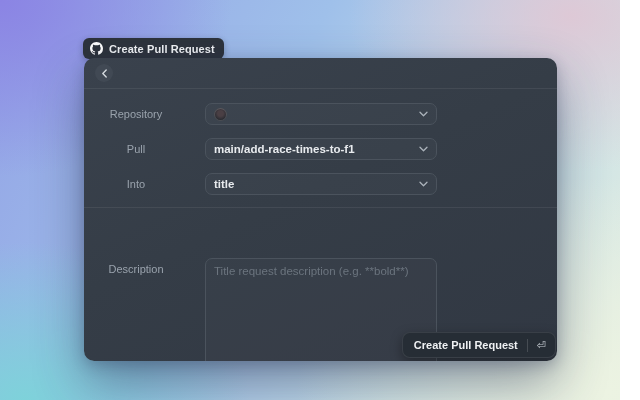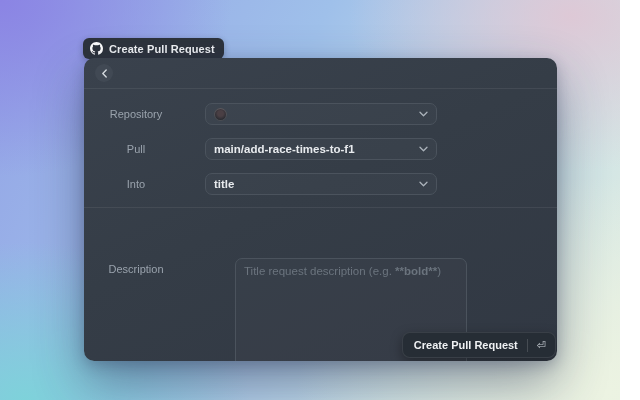--- a/index.html
+++ b/index.html
@@ -39,21 +39,21 @@
   .textinput{margin-left:17px;width:232px;height:22px;box-sizing:border-box;border:1px solid #4b535d;border-radius:7px;
     background:rgba(255,255,255,.025);color:#e8ebee;font-size:11.5px;padding:0 8px;outline:none;
     font-family:"Liberation Sans","DejaVu Sans",sans-serif;}
   .textinput::placeholder{color:#6b747e;opacity:1;}
 
   .row-desc{align-items:flex-start;}
   .row-desc .lbl{padding-top:5px;}
   .textarea{margin-left:17px;width:232px;height:112px;box-sizing:border-box;border:1px solid #4b535d;
     border-radius:7px;background:rgba(255,255,255,.02);padding:5px 8px;font-size:11.5px;line-height:1.35;
     color:#6b747e;cursor:text;}
-  .textarea .ph-bold{font-weight:700;margin-top:19px;}
+  .textarea .ph-bold{font-weight:400;margin-top:19px;}
 
   .divider{position:absolute;left:0;width:100%;height:1px;background:rgba(255,255,255,.07);}
 
   
   .actionbtn{position:absolute;right:1px;bottom:3px;height:24px;display:flex;align-items:center;gap:9px;
     padding:0 9px 0 11px;background:#262d35;border:1px solid rgba(255,255,255,.09);border-radius:8px;
     box-shadow:0 4px 12px rgba(0,0,0,.35);cursor:pointer;z-index:5;}
   .actionbtn .txt{color:#eff1f3;font-size:11px;font-weight:700;white-space:nowrap;}
   .actionbtn .sep{width:1px;height:13px;background:rgba(255,255,255,.15);}
   .actionbtn .key{color:#c7cdd3;font-size:11px;line-height:1;}
@@ -106,21 +106,21 @@
         <span class="val">title</span>
         <svg class="chev" width="9" height="6" viewBox="0 0 9 6" aria-hidden="true">
           <path d="M1 1.2 4.5 4.8 8 1.2" stroke="#aab2ba" stroke-width="1.3" fill="none" stroke-linecap="round" stroke-linejoin="round"></path>
         </svg>
       </div>
     </div>
 
     <div class="divider" style="top:149px;"></div>
 
 
-    <div class="row row-desc" style="top:200px;gap:30px;">
+    <div class="row row-desc" style="top:200px;">
       <span class="lbl">Description</span>
       <div class="textarea">
         <span>Title request description (e.g. </span><span class="ph-bold">**bold**</span><span>)</span>
       </div>
     </div>
 
     <div class="actionbtn">
       <span class="txt">Create Pull Request</span>
       <span class="sep"></span>
       <span class="key">⏎</span>

